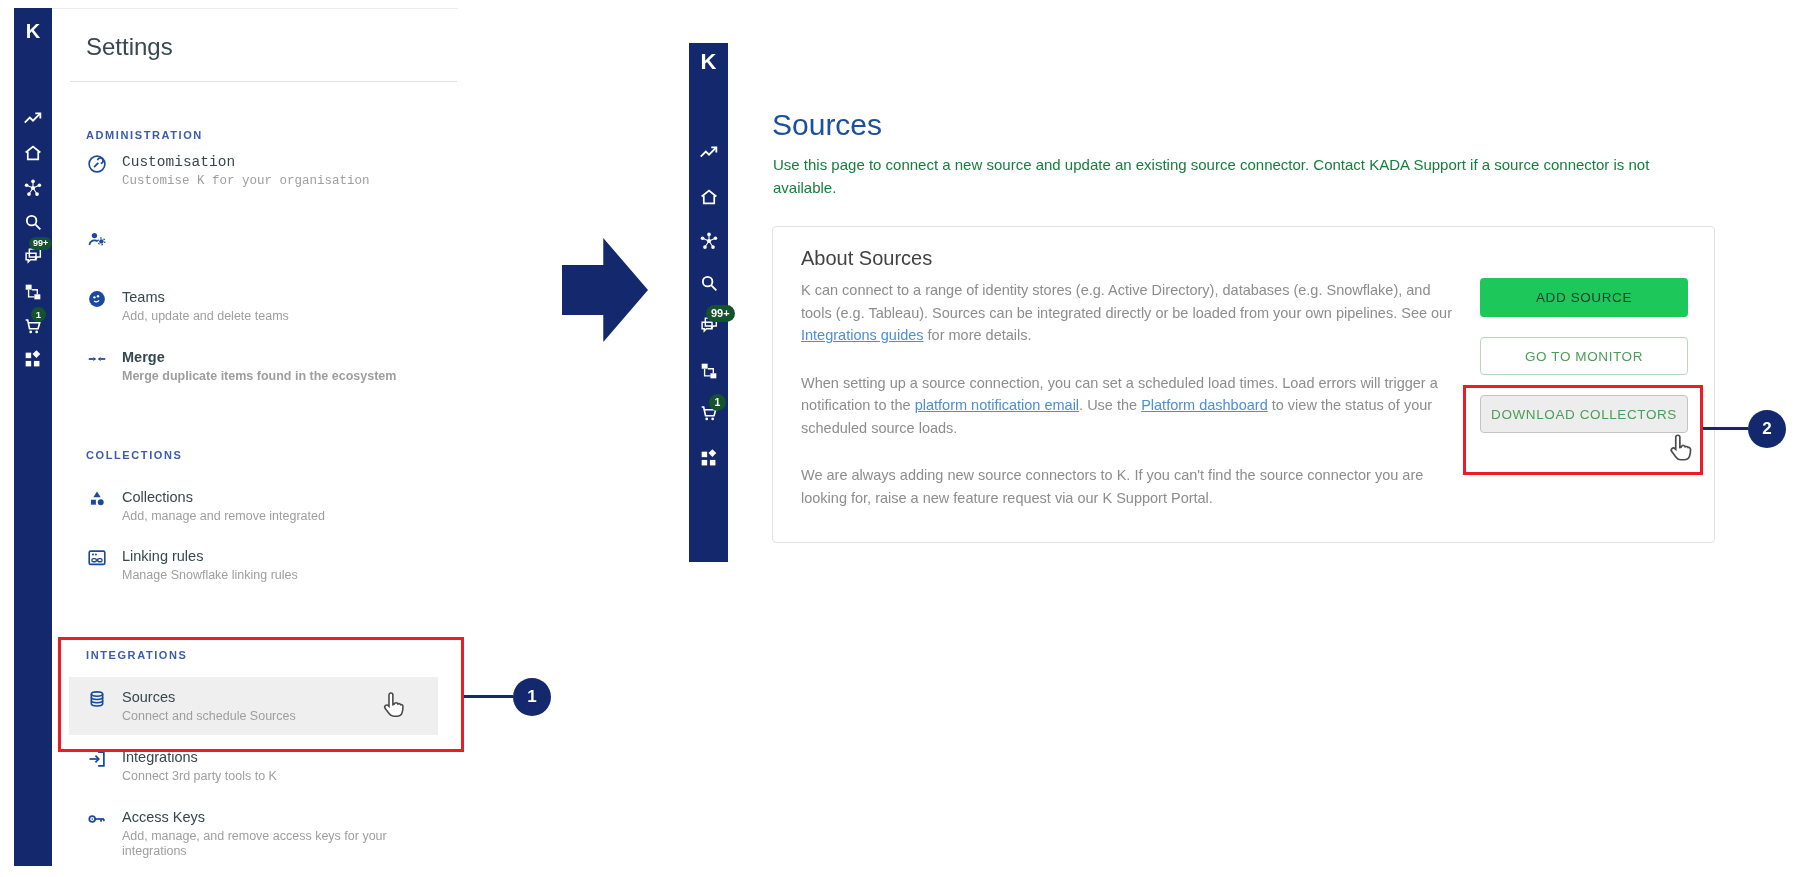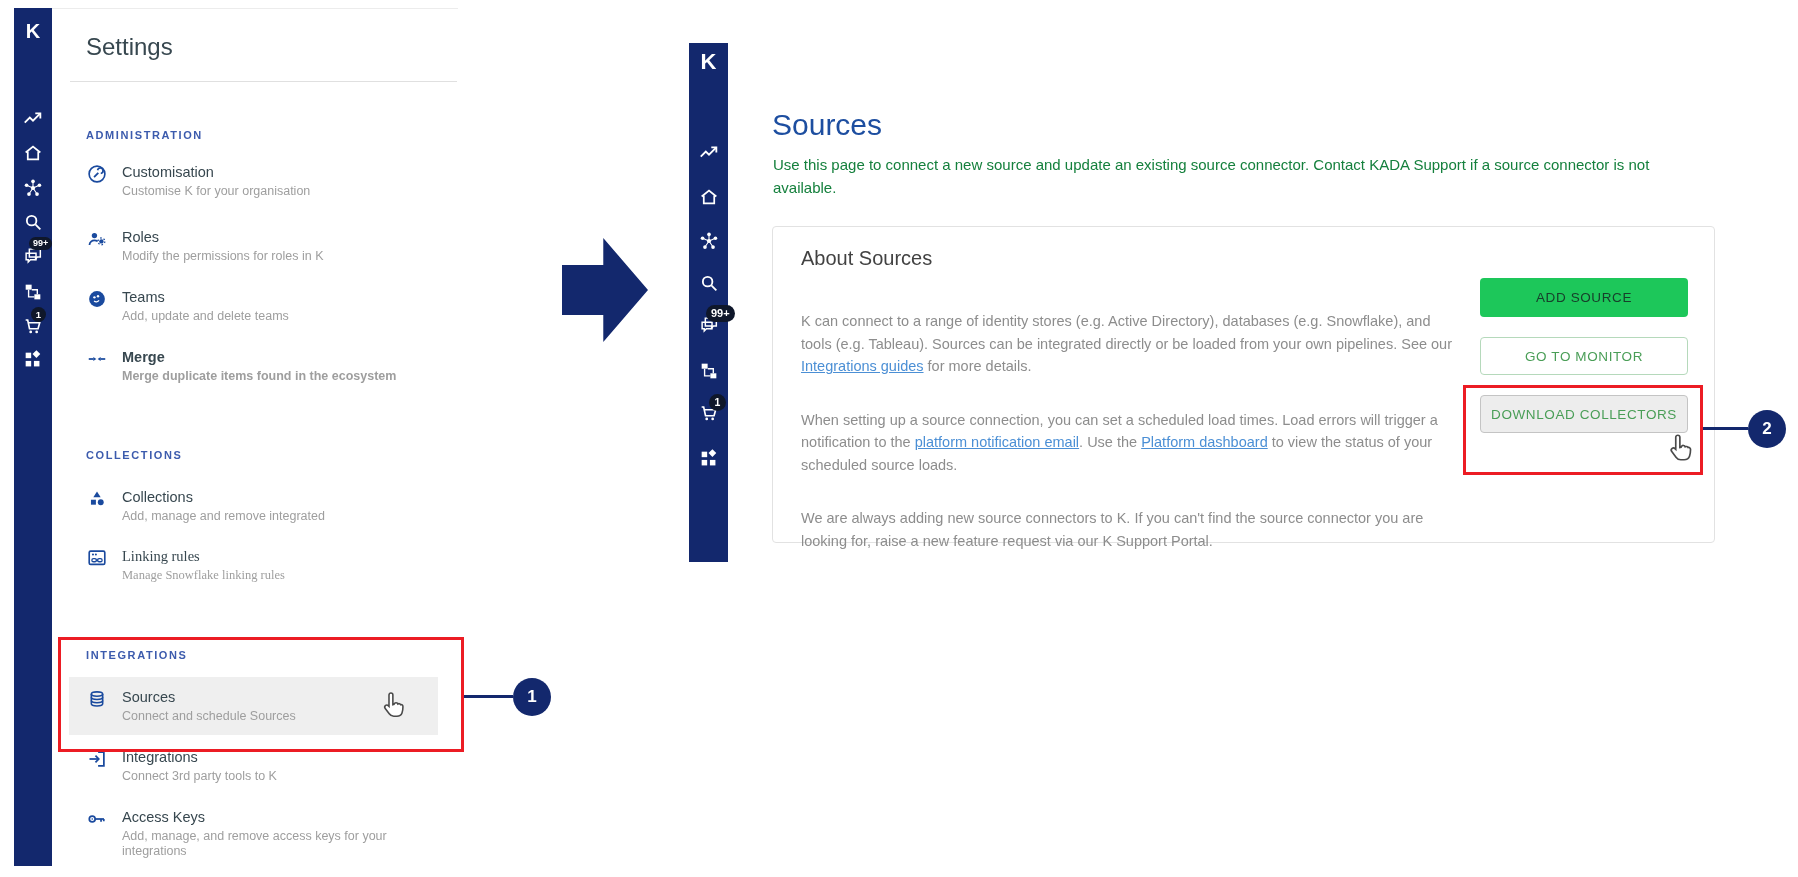--- a/index.html
+++ b/index.html
@@ -7,21 +7,21 @@
   body { font-family:"Liberation Sans", sans-serif; }
   #stage { position:relative; width:1798px; height:877px; background:#fff; overflow:hidden; }
 
   
   .sidebar { position:absolute; background:#13286d; color:#fff; }
   .sb-left  { left:14px; top:8px;  width:38px; height:858px; }
   .sb-right { left:689px; top:43px; width:39px; height:519px; }
   .sb-logo { position:absolute; left:0; width:100%; text-align:center; font-weight:700; font-size:20px; color:#fff; }
   .sb-icon { position:absolute; left:50%; transform:translateX(-50%); width:22px; height:22px; color:#fff; }
   .sb-icon svg { width:100%; height:100%; display:block; }
-  .nav-badge { position:absolute; background:#0f172a; color:#fff; font-weight:700; text-align:center;
+  .nav-badge { position:absolute; background:#14532d; color:#fff; font-weight:700; text-align:center;
                border-radius:9px; line-height:1; z-index:3; }
 
   
   .top-line { position:absolute; left:48px; top:8px; width:410px; height:1px; background:#ececec; }
   .settings-title { position:absolute; left:86px; top:33px; font-size:24px; color:#37474f; }
   .divider { position:absolute; left:70px; top:81px; width:387px; height:1px; background:#e0e0e0; }
   .section-label { position:absolute; left:86px; font-size:11px; font-weight:700; letter-spacing:1.6px; color:#3c5bad; }
   .menu-item { position:absolute; left:86px; display:flex; align-items:flex-start; width:340px; cursor:pointer; }
   .mi-icon { width:22px; height:22px; color:#1a4a9e; flex:0 0 22px; margin-right:14px; margin-top:-1px; }
   .mi-icon svg { width:100%; height:100%; display:block; }
@@ -33,21 +33,21 @@
   .big-arrow { position:absolute; left:562px; top:238px; width:86px; height:104px; background:#13286d;
                clip-path:polygon(0% 26%, 48% 26%, 48% 0%, 100% 50%, 48% 100%, 48% 74%, 0% 74%); }
 
   
   .page-title { position:absolute; left:772px; top:108px; font-size:30px; color:#1d4ea0; }
   .page-desc  { position:absolute; left:773px; top:153px; width:880px; font-size:15px; line-height:23px; color:#15803d; }
   .card { position:absolute; left:772px; top:226px; width:943px; height:317px; background:#fff;
           border:1px solid #e2e2e2; border-radius:4px; }
   .card-title { position:absolute; left:28px; top:20px; font-size:20px; color:#424242; }
   .card-body  { position:absolute; left:28px; top:52px; width:660px; font-size:14.5px; line-height:22.5px; color:#8d8d8d; }
-  .card-body p { margin-bottom:25px;margin-top:31px; }
+  .card-body p { margin-bottom:25px; }
   .card-body a { color:#4b8fd5; text-decoration:underline; cursor:pointer; }
   .btn { position:absolute; left:1480px; width:208px; display:flex; align-items:center; justify-content:center;
          font-size:13.5px; font-weight:500; letter-spacing:.6px; border-radius:4px; cursor:pointer; }
   .btn-add      { top:278px; height:39px; background:#1dc75a; color:#17402b; border:none; }
   .btn-monitor  { top:337px; height:38px; background:#fff; color:#4a9e57; border:1px solid #b5d9bb; }
   .btn-download { top:395px; height:38px; background:#ededed; color:#4a9e57; border:1px solid #c4c4c4; }
 
   
   .anno-box { position:absolute; border:3px solid #ec1c24; z-index:5; }
   .box-1 { left:58px;  top:637px; width:406px; height:115px; }
@@ -134,21 +134,21 @@
           <rect x="12.7" y="2.5" width="6" height="6" fill="currentColor" transform="rotate(45 15.7 5.5)"></rect>
         </svg>
     </span>
   </div>
 
   <div class="settings-title">Settings</div>
   <div class="divider"></div>
 
   <div class="section-label" style="top:129px;">ADMINISTRATION</div>
 
-  <div class="menu-item" style="top:164px;">
+  <div class="menu-item" style="top:154px;font-family:Liberation Mono, monospace;">
     <span class="mi-icon">
       <svg viewBox="0 0 24 24">
           <circle cx="12" cy="12" r="8.6" fill="none" stroke="currentColor" stroke-width="1.8"></circle>
           <path d="M8.8 15.4l4.6-4.6" stroke="currentColor" stroke-width="2"></path>
           <path d="M12.6 7.9a3 3 0 113.5 3.5" fill="none" stroke="currentColor" stroke-width="1.8"></path>
         </svg>
     </span>
     <span class="mi-text">
         <span class="mi-title">Customisation</span>
         <span class="mi-desc">Customise K for your organisation</span>
@@ -157,24 +157,20 @@
 
   <div class="menu-item" style="top:229px;">
     <span class="mi-icon">
       <svg viewBox="0 0 24 24">
           <circle cx="9.2" cy="8.3" r="2.9" fill="currentColor"></circle>
           <path d="M3.8 18.6c0-3.3 2.7-5.1 5.4-5.1 1.3 0 2.6.4 3.5 1.1" fill="none" stroke="currentColor" stroke-width="1.9"></path>
           <circle cx="16.8" cy="14.6" r="2.4" fill="currentColor"></circle>
           <circle cx="16.8" cy="14.6" r="3.7" fill="none" stroke="currentColor" stroke-width="1.4" stroke-dasharray="1.7 2.2"></circle>
         </svg>
     </span>
-    <span class="mi-text">
-        <span class="mi-title">Roles</span>
-        <span class="mi-desc">Modify the permissions for roles in K</span>
-      </span>
   </div>
 
   <div class="menu-item" style="top:289px;">
     <span class="mi-icon">
       <svg viewBox="0 0 24 24">
           <circle cx="12" cy="12" r="8.6" fill="currentColor"></circle>
           <circle cx="9.2" cy="10.2" r="1.3" fill="#fff"></circle>
           <circle cx="13.1" cy="9" r="1.3" fill="#fff"></circle>
           <path d="M8.8 14.2c1.6 1.4 4.3 1.1 5.4-.6" fill="none" stroke="#fff" stroke-width="1.4"></path>
         </svg>
@@ -209,21 +205,21 @@
           <rect x="5.4" y="12.8" width="5.4" height="5.4" fill="currentColor"></rect>
           <circle cx="16.1" cy="15.5" r="3.2" fill="currentColor"></circle>
         </svg>
     </span>
     <span class="mi-text">
         <span class="mi-title">Collections</span>
         <span class="mi-desc">Add, manage and remove integrated</span>
       </span>
   </div>
 
-  <div class="menu-item" style="top:548px;font-family:Liberation Serif, serif;">
+  <div class="menu-item" style="top:548px;">
     <span class="mi-icon">
       <svg viewBox="0 0 24 24">
           <rect x="3.5" y="4.5" width="17" height="14.5" rx="1.6" fill="none" stroke="currentColor" stroke-width="1.8"></rect>
           <circle cx="7.6" cy="8.2" r="1.1" fill="currentColor"></circle>
           <circle cx="10.8" cy="8.2" r="1.1" fill="currentColor"></circle>
           <rect x="6.4" y="12.7" width="5" height="3.4" rx="1.7" fill="none" stroke="currentColor" stroke-width="1.4"></rect>
           <rect x="12.6" y="12.7" width="5" height="3.4" rx="1.7" fill="none" stroke="currentColor" stroke-width="1.4"></rect>
           <path d="M10.6 14.4h2.8" stroke="currentColor" stroke-width="1.4"></path>
         </svg>
     </span>

